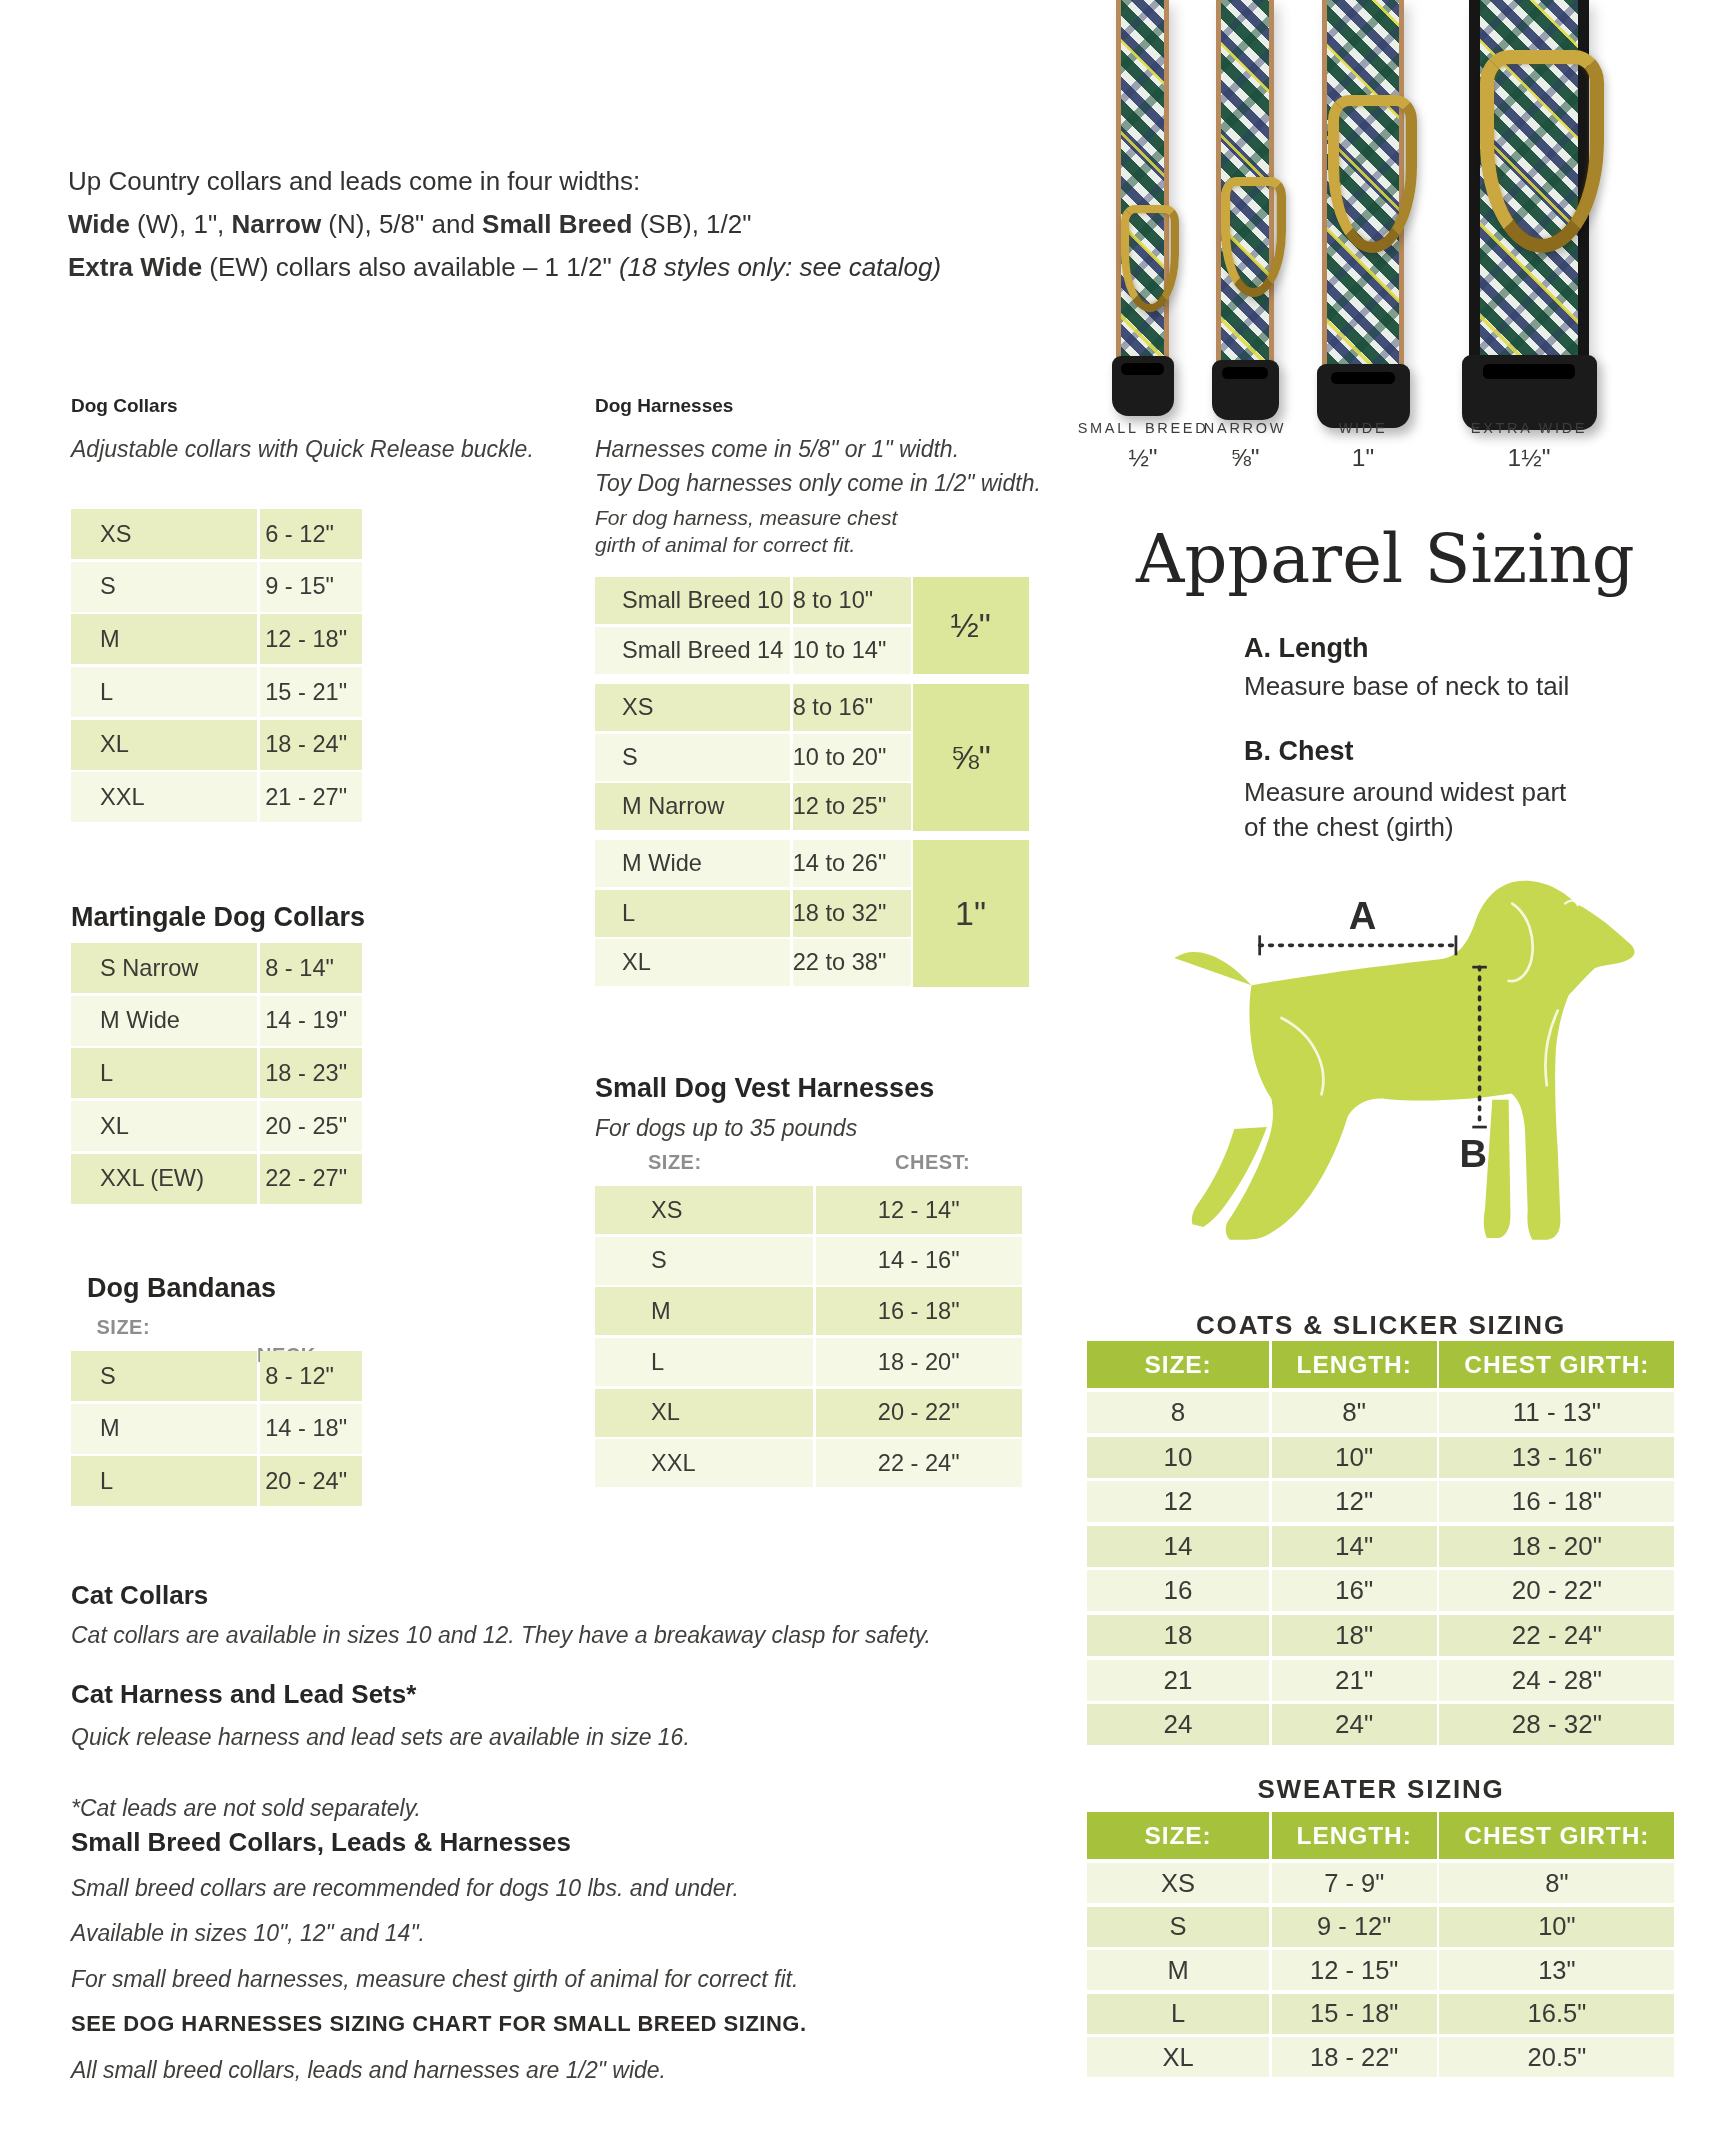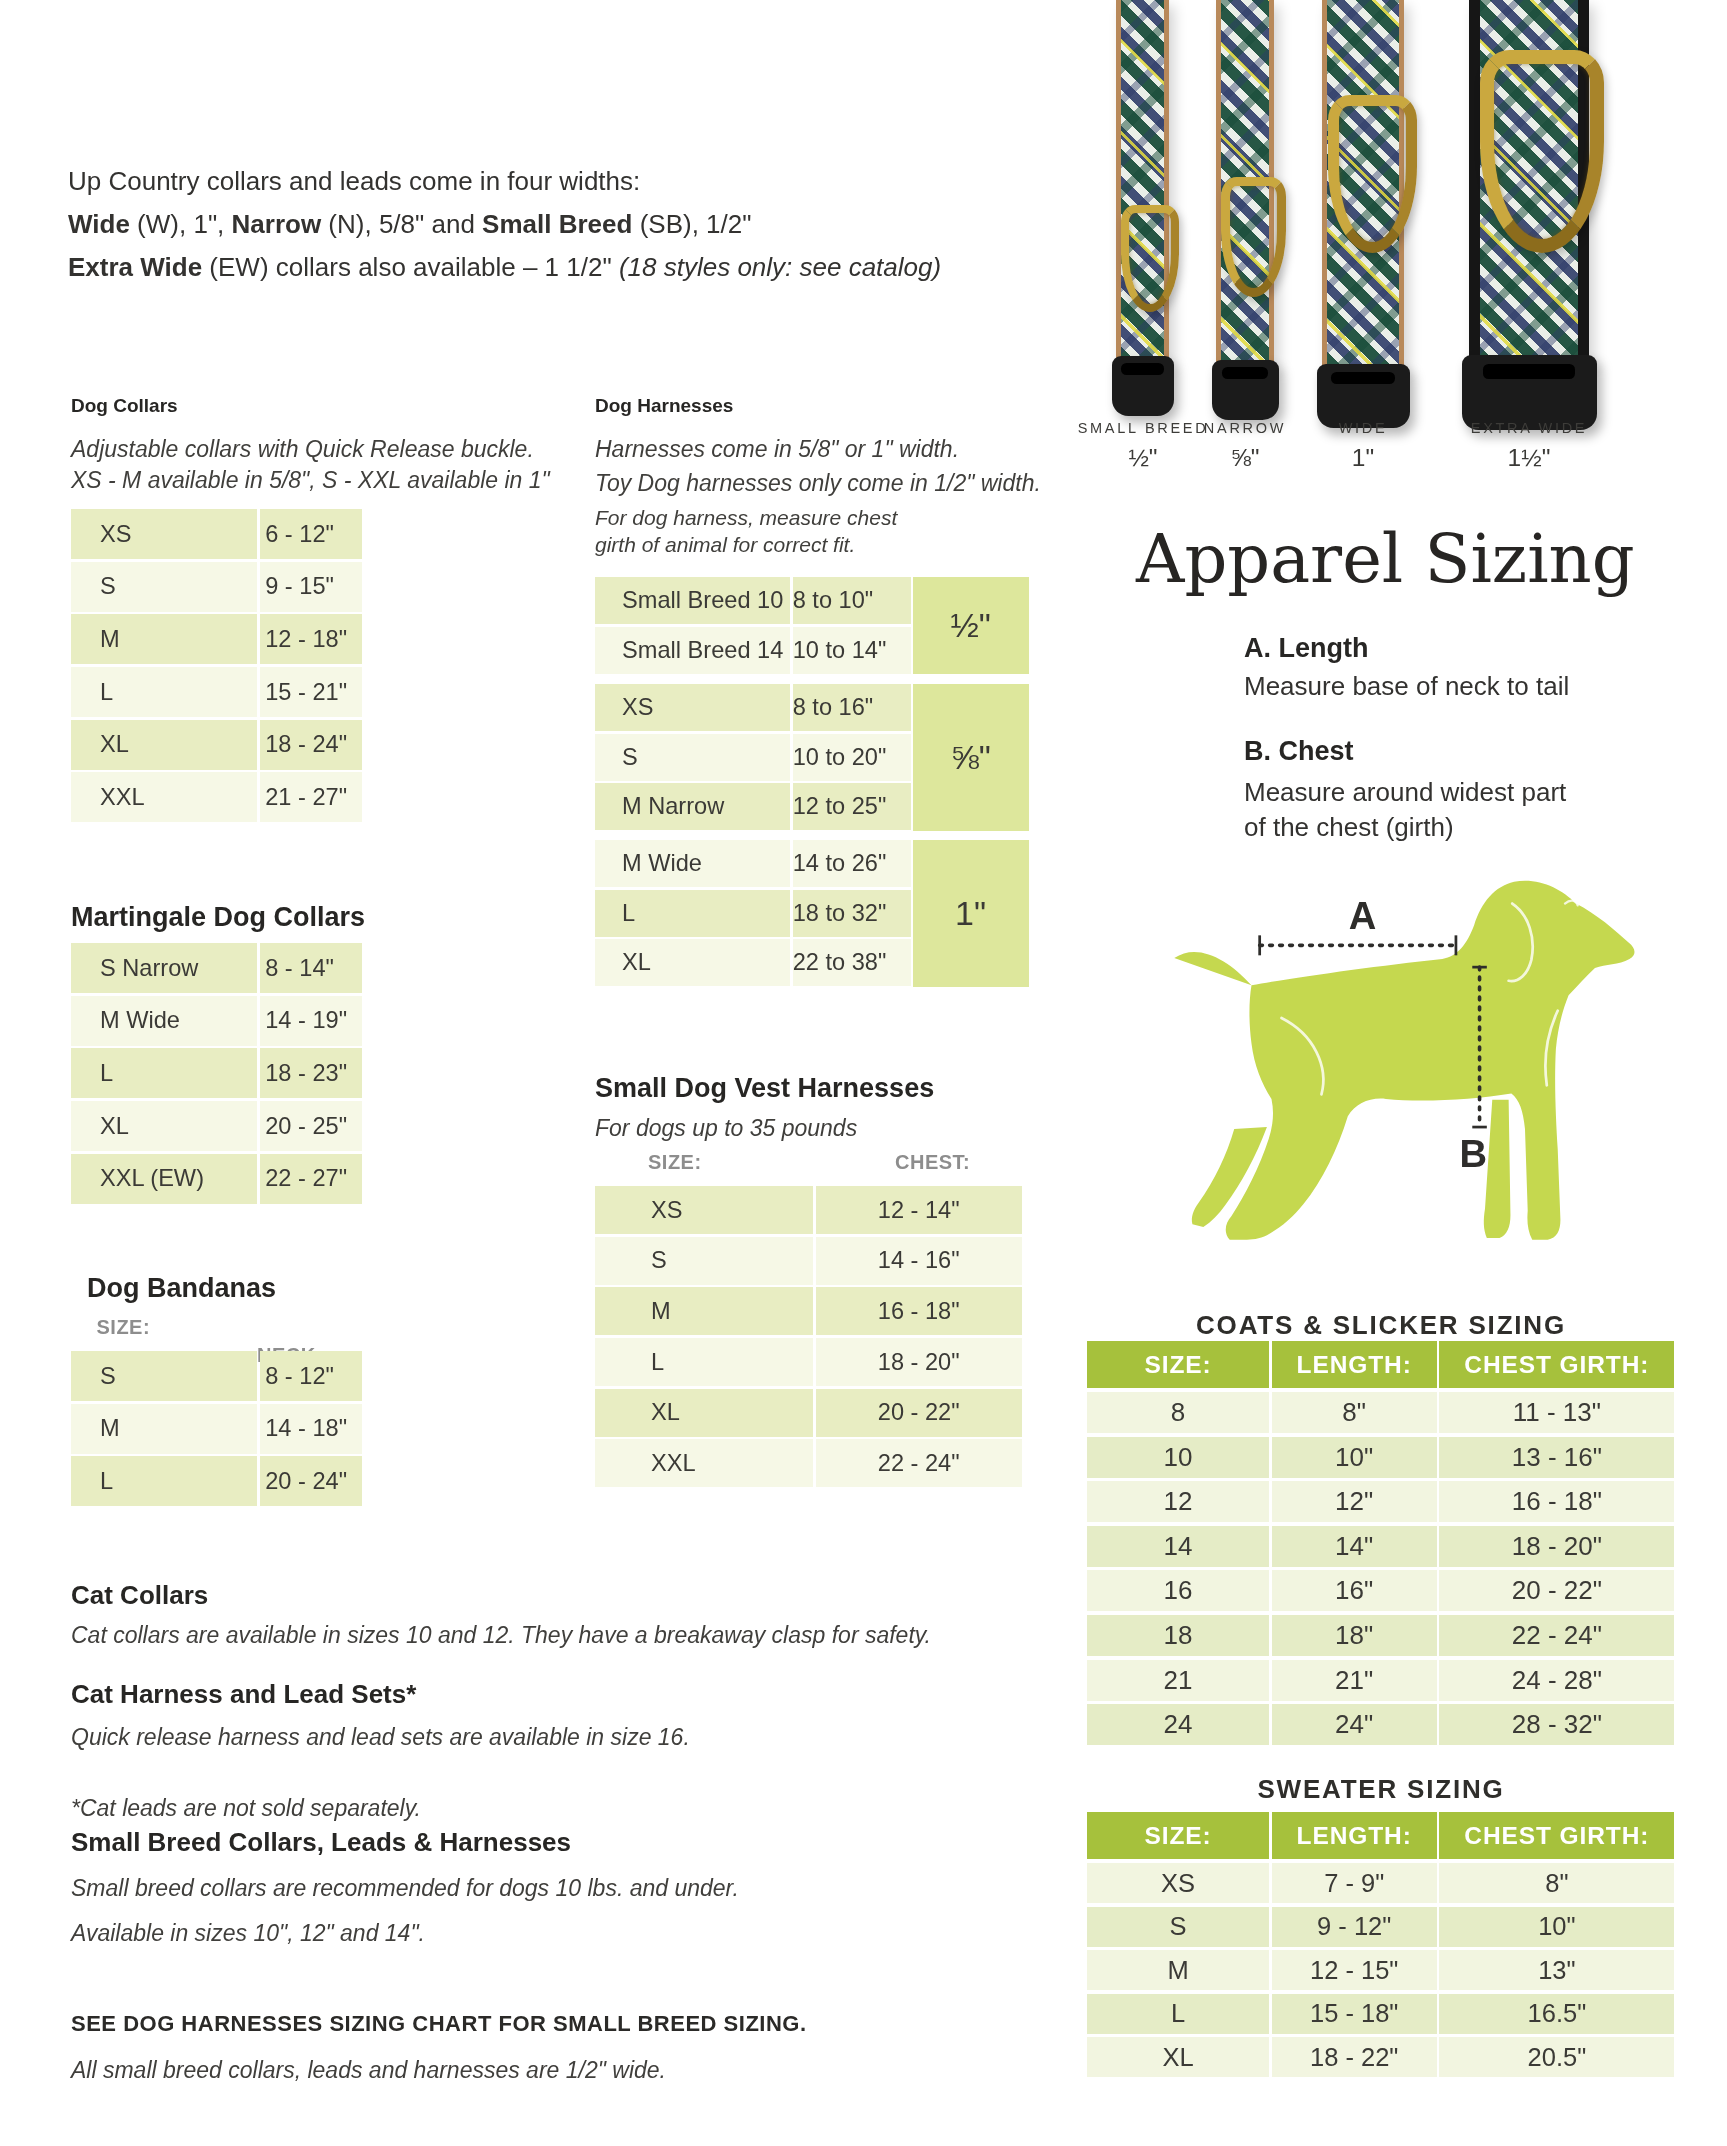--- a/index.html
+++ b/index.html
@@ -94,21 +94,20 @@
 
   <div class="abs" style="left:68px;top:160px;font-size:26px;line-height:43px;color:#333230;">
     <div>Up Country collars and leads come in four widths:</div>
     <div><span class="b">Wide</span><span> (W), 1", </span><span class="b">Narrow</span><span> (N), 5/8" and </span><span class="b">Small Breed</span><span> (SB), 1/2"</span></div>
     <div><span class="b">Extra Wide</span><span> (EW) collars also available – 1 1/2" </span><span class="it">(18 styles only: see catalog)</span></div>
   </div>
 
   <div class="abs h2" style="left:71px;top:395px;">Dog Collars</div>
   <div class="abs ital" style="left:71px;top:434px;line-height:31px;">
     <div>Adjustable collars with Quick Release buckle.</div>
-    <div>XS - M available in 5/8", S - XXL available in 1"</div>
   </div>
   <div class="abs ztable ltab" style="left:71px;top:509px;">
       <div class="trow">
         <div class="tcell c-size">XS</div>
         <div class="tcell c-val">6 - 12"</div>
       </div>
       <div class="trow">
         <div class="tcell c-size">S</div>
         <div class="tcell c-val">9 - 15"</div>
       </div>
@@ -177,20 +176,21 @@
   <div class="abs h2" style="left:71px;top:1580px;font-size:26px;">Cat Collars</div>
   <div class="abs ital" style="left:71px;top:1622px;width:1055px;">Cat collars are available in sizes 10 and 12. They have a breakaway clasp for safety.</div>
 
   <div class="abs h2" style="left:71px;top:1679px;font-size:26px;">Cat Harness and Lead Sets*</div>
   <div class="abs ital" style="left:71px;top:1724px;width:818px;">Quick release harness and lead sets are available in size 16.</div>
   <div class="abs ital" style="left:71px;top:1766px;width:818px;margin-top:29px;">*Cat leads are not sold separately.</div>
 
   <div class="abs h2" style="left:71px;top:1827px;font-size:26px;">Small Breed Collars, Leads &amp; Harnesses</div>
   <div class="abs ital" style="left:71px;top:1875px;width:1000px;">Small breed collars are recommended for dogs 10 lbs. and under.</div>
   <div class="abs ital" style="left:71px;top:1920px;width:1000px;">Available in sizes 10", 12" and 14".</div>
+  <div class="abs ital" style="left:71px;top:1966px;width:1000px;">For small breed harnesses, measure chest girth of animal for correct fit.</div>
   <div class="abs boldcaps" style="left:71px;top:2011px;width:1000px;">SEE DOG HARNESSES SIZING CHART FOR SMALL BREED SIZING.</div>
   <div class="abs ital" style="left:71px;top:2057px;width:1000px;">All small breed collars, leads and harnesses are 1/2" wide.</div>
 
   <div class="abs h2" style="left:595px;top:395px;">Dog Harnesses</div>
   <div class="abs ital" style="left:595px;top:436px;width:473px;">Harnesses come in 5/8" or 1" width.</div>
   <div class="abs ital" style="left:595px;top:470px;width:473px;">Toy Dog harnesses only come in 1/2" width.</div>
   <div class="abs ital" style="left:595px;top:504px;width:318px;font-size:21px;line-height:27px;">For dog harness, measure chest girth of animal for correct fit.</div>
 
   <div class="abs hgroup" style="left:595px;top:577px;">
     <div class="ztable">

